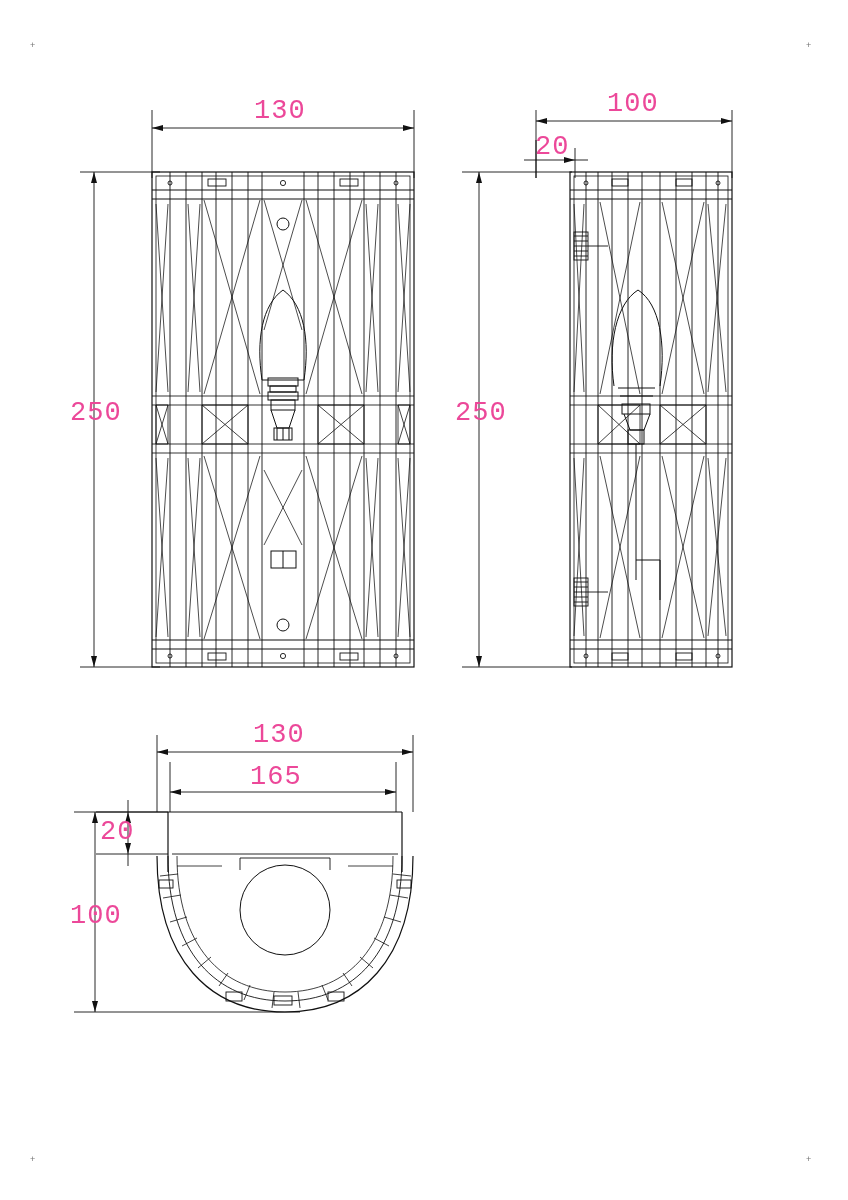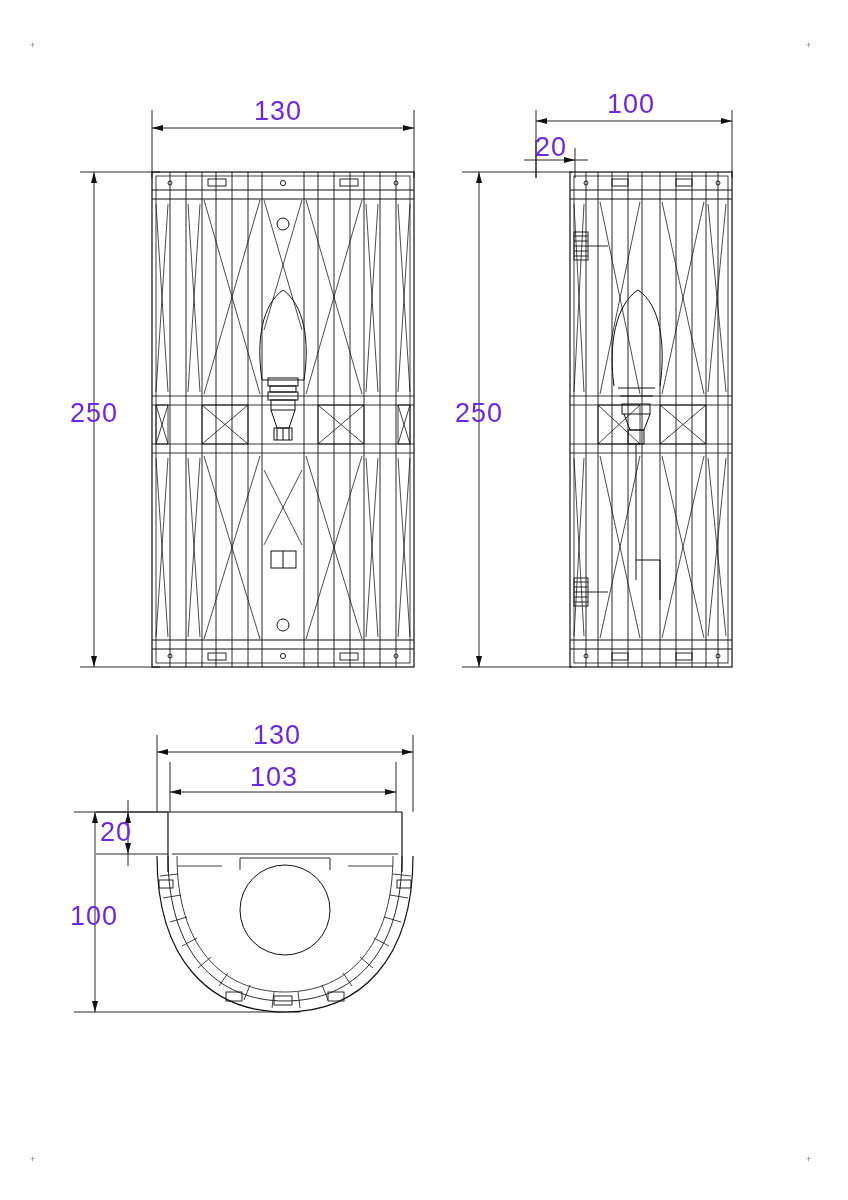--- a/index.html
+++ b/index.html
@@ -22,24 +22,24 @@
     height: 1200px;
   }
   svg.drawing {
     position: absolute;
     left: 0; top: 0;
     width: 848px;
     height: 1200px;
   }
   .dim-label {
     position: absolute;
-    font-family: Liberation Sans, sans-serif;
+    font-family: Liberation Mono, monospace;
     font-size: 27px;
     letter-spacing: 1px;
-    color: #6d28d9;
+    color: #ec4899;
     white-space: nowrap;
     line-height: 1;
   }
   .corner-tick {
     position: absolute;
     font-size: 9px;
     color: #777;
   }
 </style>
 </head>
@@ -395,21 +395,21 @@
   <div class="dim-label" style="left:70px; top:400px;">250</div>
 
   <div class="dim-label" style="left:607px; top:91px;">100</div>
 
   <div class="dim-label" style="left:535px; top:134px;">20</div>
 
   <div class="dim-label" style="left:455px; top:400px;">250</div>
 
   <div class="dim-label" style="left:253px; top:722px;">130</div>
 
-  <div class="dim-label" style="left:250px; top:764px;">103</div>
+  <div class="dim-label" style="left:250px; top:764px;">165</div>
 
   <div class="dim-label" style="left:100px; top:819px;">20</div>
 
   <div class="dim-label" style="left:70px; top:903px;">100</div>
 
   <div class="corner-tick" style="left:30px; top:40px;">+</div>
   <div class="corner-tick" style="left:806px; top:40px;">+</div>
   <div class="corner-tick" style="left:30px; top:1154px;">+</div>
   <div class="corner-tick" style="left:806px; top:1154px;">+</div>
 

